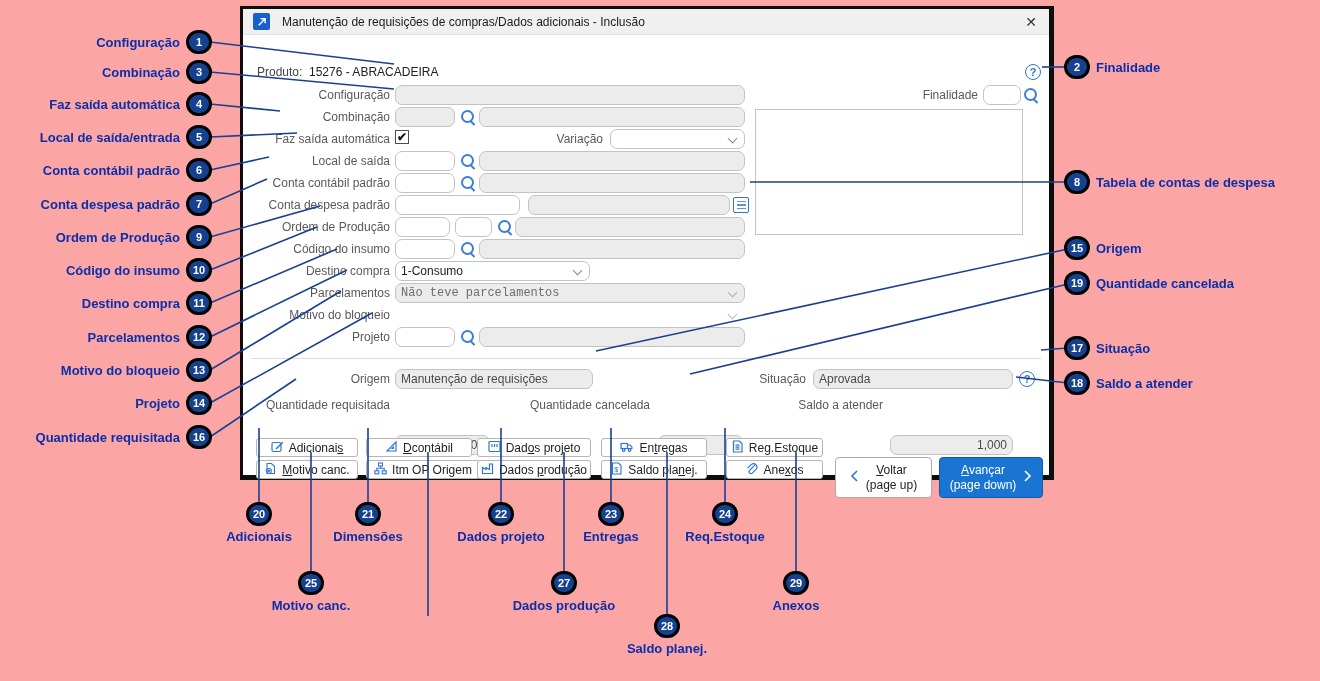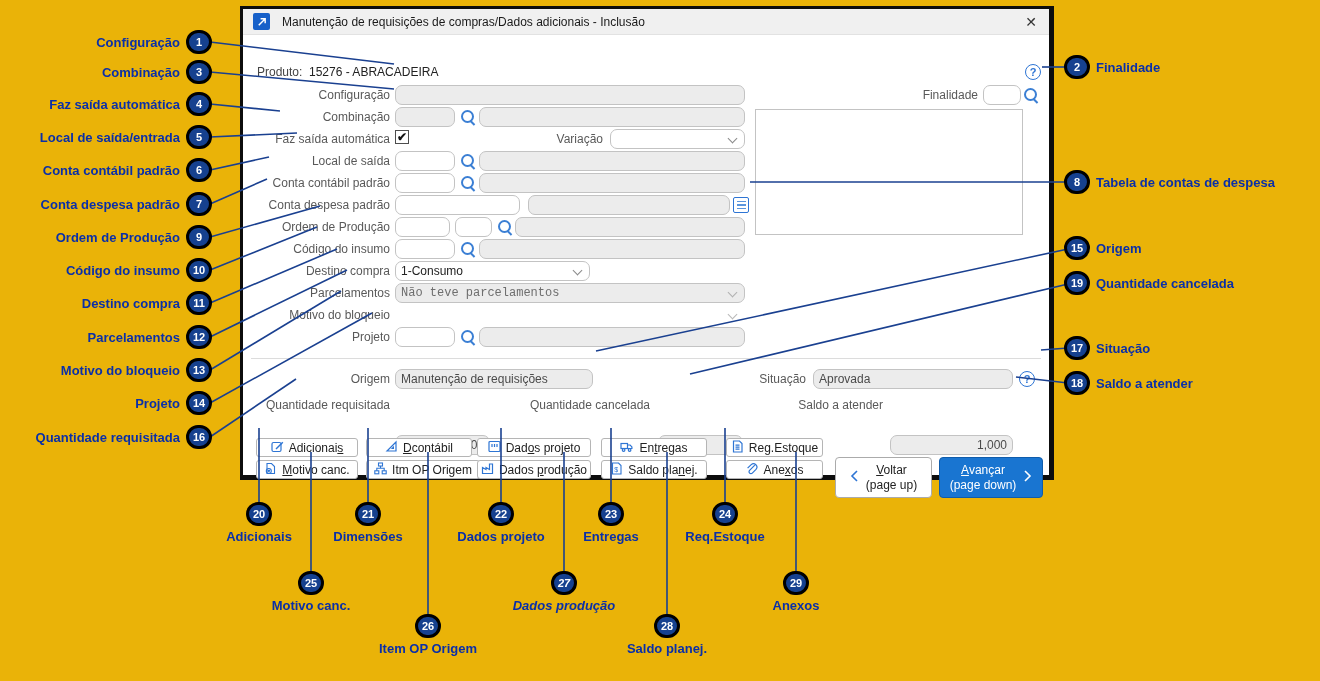--- a/index.html
+++ b/index.html
@@ -1,18 +1,18 @@
 <!DOCTYPE html>
 <html><head>
 <meta charset="utf-8">
 <style>
   * { margin:0; padding:0; box-sizing:border-box; }
   html,body { background:#fff; }
   body { font-family:"Liberation Sans", sans-serif; }
-  #stage { position:relative; width:1320px; height:681px; background:#eab308; overflow:hidden; }
+  #stage { position:relative; width:1320px; height:681px; background:#fca5a5; overflow:hidden; }
 
   
   .dialog { position:absolute; left:240px; top:6px; width:814px; height:474px;
             border:3px solid #0d0d0d; border-right-width:5px; border-bottom-width:5px;
             background:#fff; }
   .titlebar { position:absolute; left:0; top:0; width:806px; height:26px; background:#f0f0f0;
               border-bottom:1px solid #e2e2e2; display:flex; align-items:center; }
   .appicon { width:17px; height:17px; background:#1660c9; border-radius:2px; margin-left:10px;
              display:flex; align-items:center; justify-content:center; flex:0 0 auto; }
   .title { font-size:12px; color:#1a1a1a; margin-left:12px; flex:1 1 auto; }
@@ -390,30 +390,26 @@
       <span class="colbl">Entregas</span>
     </div>
   <div class="co co-bot" style="left:655px;top:502px;">
       <span class="bub">24</span>
       <span class="colbl">Req.Estoque</span>
     </div>
   <div class="co co-bot" style="left:241px;top:571px;">
       <span class="bub">25</span>
       <span class="colbl">Motivo canc.</span>
     </div>
-  <div class="co co-bot" style="left:494px;top:571px;font-style:italic;">
+  <div class="co co-bot" style="left:494px;top:571px;">
       <span class="bub">27</span>
       <span class="colbl">Dados produção</span>
     </div>
   <div class="co co-bot" style="left:726px;top:571px;">
       <span class="bub">29</span>
       <span class="colbl">Anexos</span>
     </div>
-  <div class="co co-bot" style="left:358px;top:614px;">
-      <span class="bub">26</span>
-      <span class="colbl">Item OP Origem</span>
-    </div>
   <div class="co co-bot" style="left:597px;top:614px;">
       <span class="bub">28</span>
       <span class="colbl">Saldo planej.</span>
     </div>
 
 </div>
 
 </body></html>

